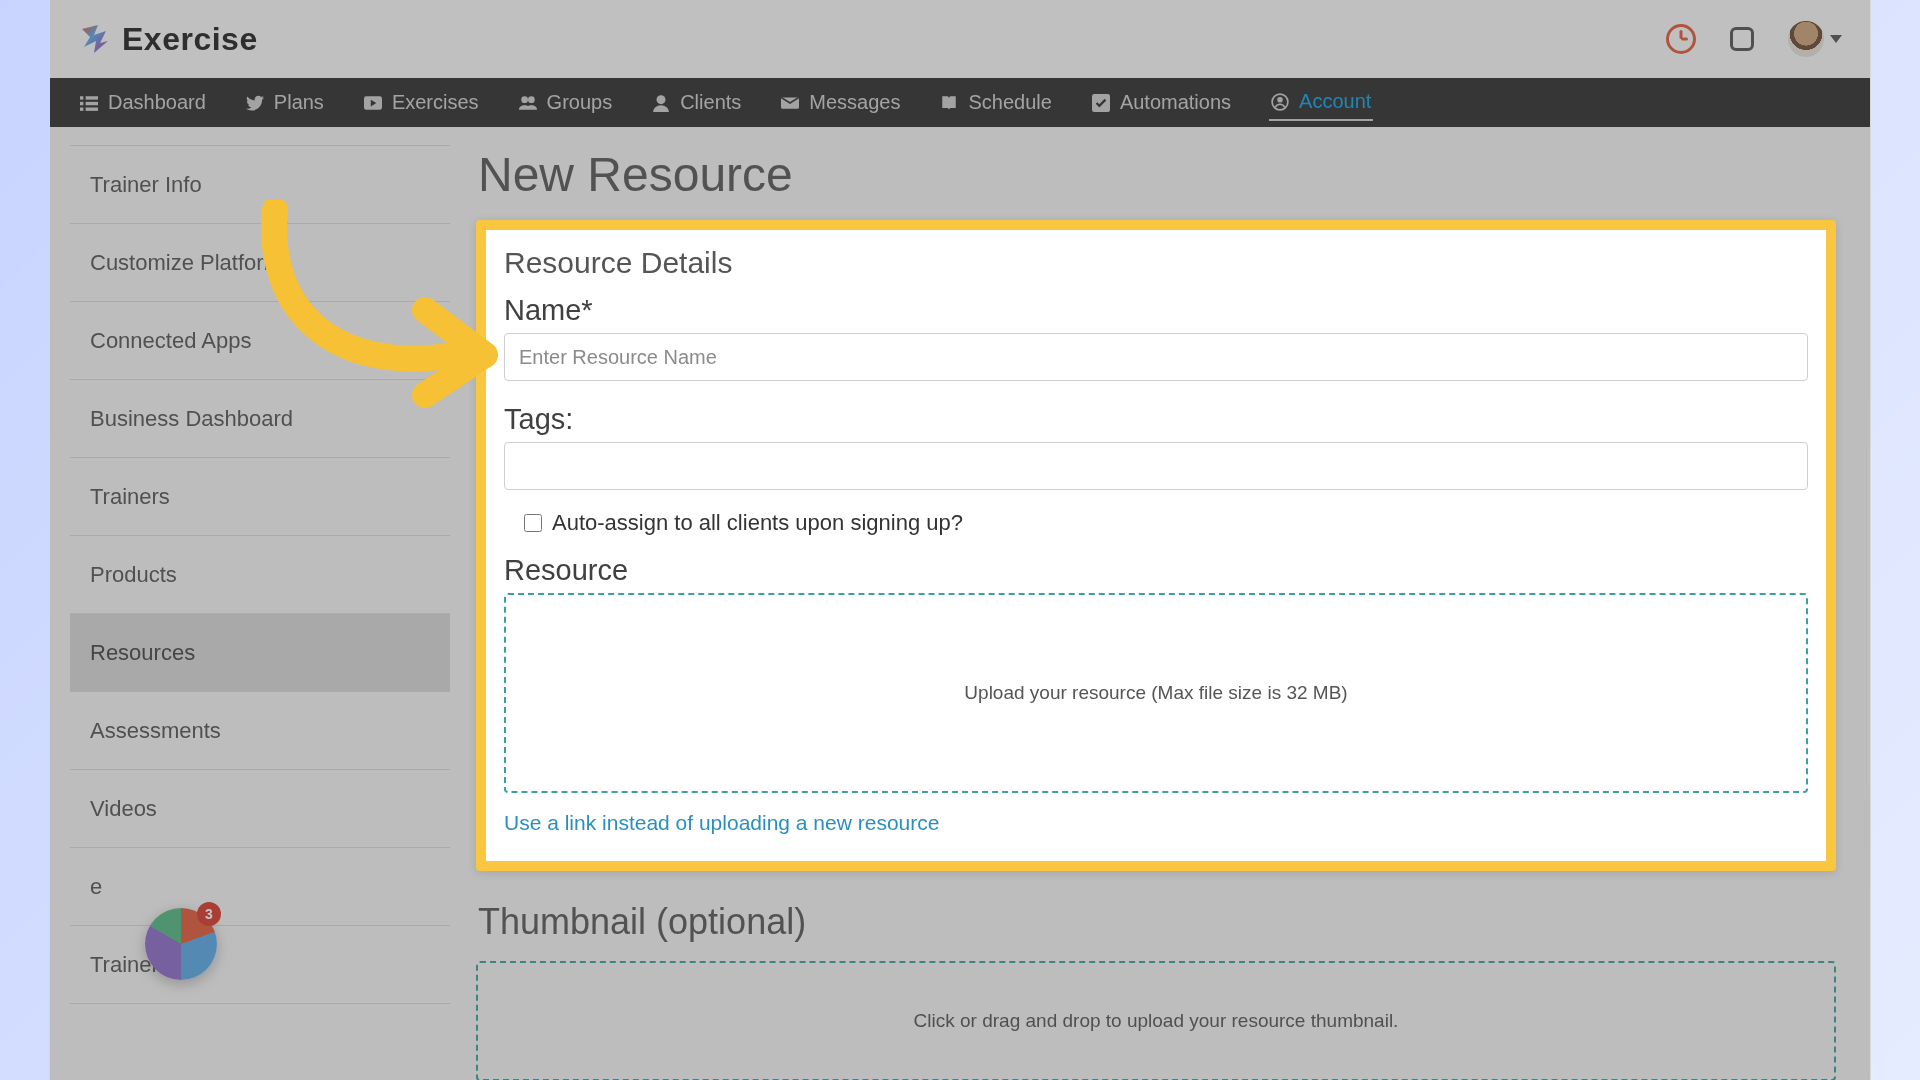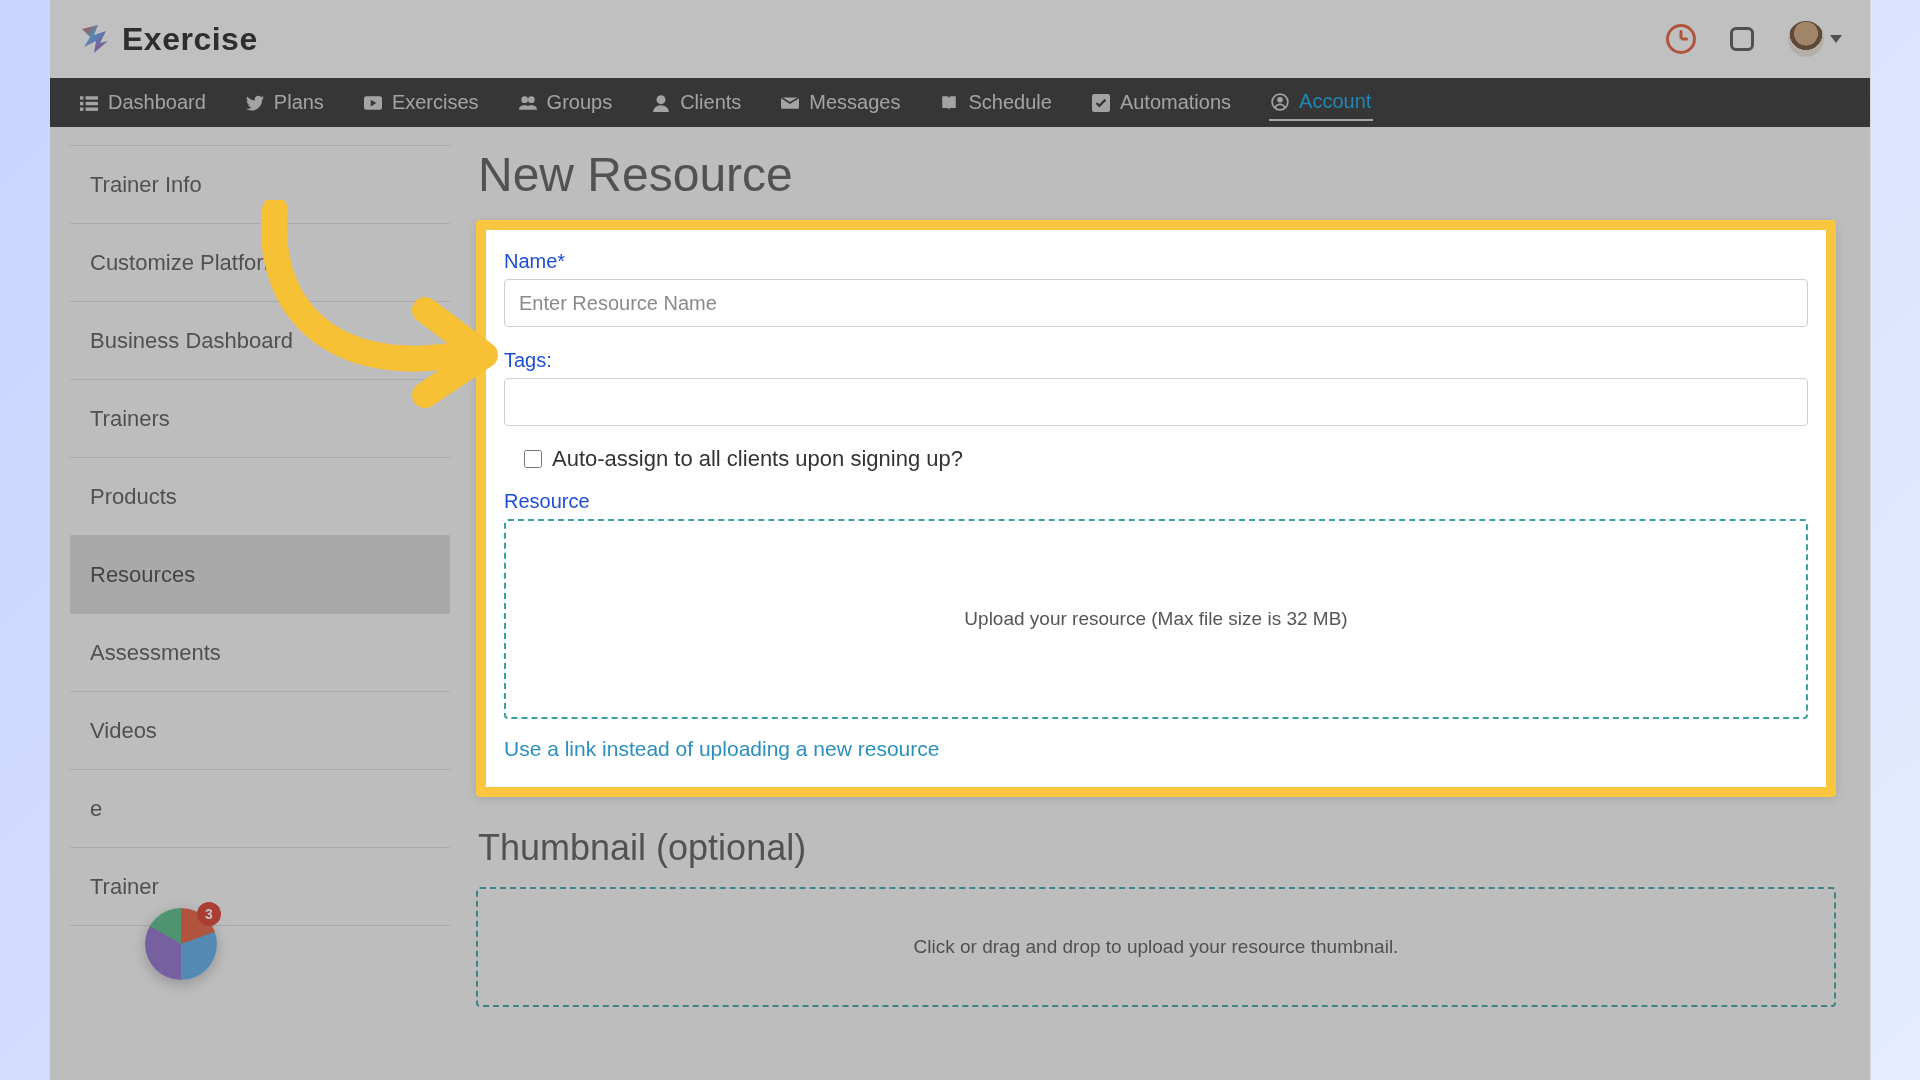--- a/index.html
+++ b/index.html
@@ -31,21 +31,21 @@
   .sidebar-list { border-top:1px solid #d9d9d9; }
   .sidebar-item { height:78px; display:flex; align-items:center; padding:0 20px; color:#555; font-size:22px; border-bottom:1px solid #d9d9d9; cursor:pointer; }
   .sidebar-item.selected { background:#d7d7d7; color:#444; }
   .sidebar-widget { position:absolute; left:95px; bottom:100px; width:72px; height:72px; border-radius:50%; background:conic-gradient(#e45b3a 0 70deg,#5aa9e6 70deg 180deg,#8e6cc9 180deg 300deg,#55b785 300deg 360deg); box-shadow:0 4px 14px rgba(0,0,0,.25); }
   .sidebar-badge { position:absolute; right:-4px; top:-6px; min-width:24px; height:24px; border-radius:12px; background:#d93a2b; color:#fff; font-size:14px; font-weight:600; display:flex; align-items:center; justify-content:center; }
   .main { flex:1; padding:10px 34px 0 26px; position:relative; }
   .page-title { font-size:48px; color:#585858; font-weight:400; margin:10px 0 18px 2px; }
   
   .card-highlight { border:10px solid #f9c73f; border-radius:4px; background:#fff; padding:10px 18px 26px 18px; box-shadow:0 2px 10px rgba(0,0,0,.12); }
   .section-title { font-size:30px; color:#555; margin:6px 0 14px; font-weight:400;}
-  .field-label { font-size:20px; color:#1d4ed8; margin:10px 0 6px; }
+  .field-label { font-size:29px; color:#404040; margin:10px 0 6px; }
   .text-input { width:100%; height:48px; border:1px solid #cfcfcf; border-radius:4px; padding:16px 14px; font-size:20px; color:#555; background:#fff; }
   .text-input::placeholder { color:#8a8a8a; }
   .check-row { display:flex; align-items:center; gap:10px; margin:20px 0 18px;padding-left:20px; }
   .check-row input { width:18px; height:18px; }
   .check-row label { font-size:22px; color:#333; }
   .dropzone { width:100%; height:200px; border:2px dashed #3aa1a3; border-radius:4px; display:flex; align-items:center; justify-content:center; color:#555; font-size:19px; }
   .link-text { color:#2a8fbd; font-size:21px; margin-top:18px; display:inline-block; cursor:pointer; }
   .thumb-title { font-size:36px; color:#585858; margin:30px 0 18px 2px; font-weight:400; }
   .thumb-drop { width:100%; height:120px; border:2px dashed #3aa1a3; border-radius:4px; display:flex; align-items:center; justify-content:center; color:#555; font-size:19px; }
   
@@ -177,20 +177,23 @@
 
     <div class="sidebar">
       <div class="sidebar-list">
         <div class="sidebar-item">
             <span>Trainer Info</span>
           </div>
         <div class="sidebar-item">
             <span>Customize Platform</span>
           </div>
         <div class="sidebar-item">
+            <span>Connected Apps</span>
+          </div>
+        <div class="sidebar-item">
             <span>Business Dashboard</span>
           </div>
         <div class="sidebar-item">
             <span>Trainers</span>
           </div>
         <div class="sidebar-item">
             <span>Products</span>
           </div>
         <div class="sidebar-item selected">
             <span>Resources</span>
@@ -207,20 +210,21 @@
         <div class="sidebar-item">
             <span>Trainer</span>
           </div>
       </div>
     </div>
 
     <div class="main">
       <h1 class="page-title">New Resource</h1>
 
       <div class="card-highlight">
+        <h2 class="section-title">Resource Details</h2>
 
         <div class="field-label">Name*</div>
         <input class="text-input" type="text" placeholder="Enter Resource Name" style="">
 
         <div class="field-label" style="margin-top:22px">Tags:</div>
         <input class="text-input" type="text" style="">
 
         <div class="check-row">
           <input type="checkbox" id="autoassign" style="">
           <label for="autoassign">Auto-assign to all clients upon signing up?</label>

